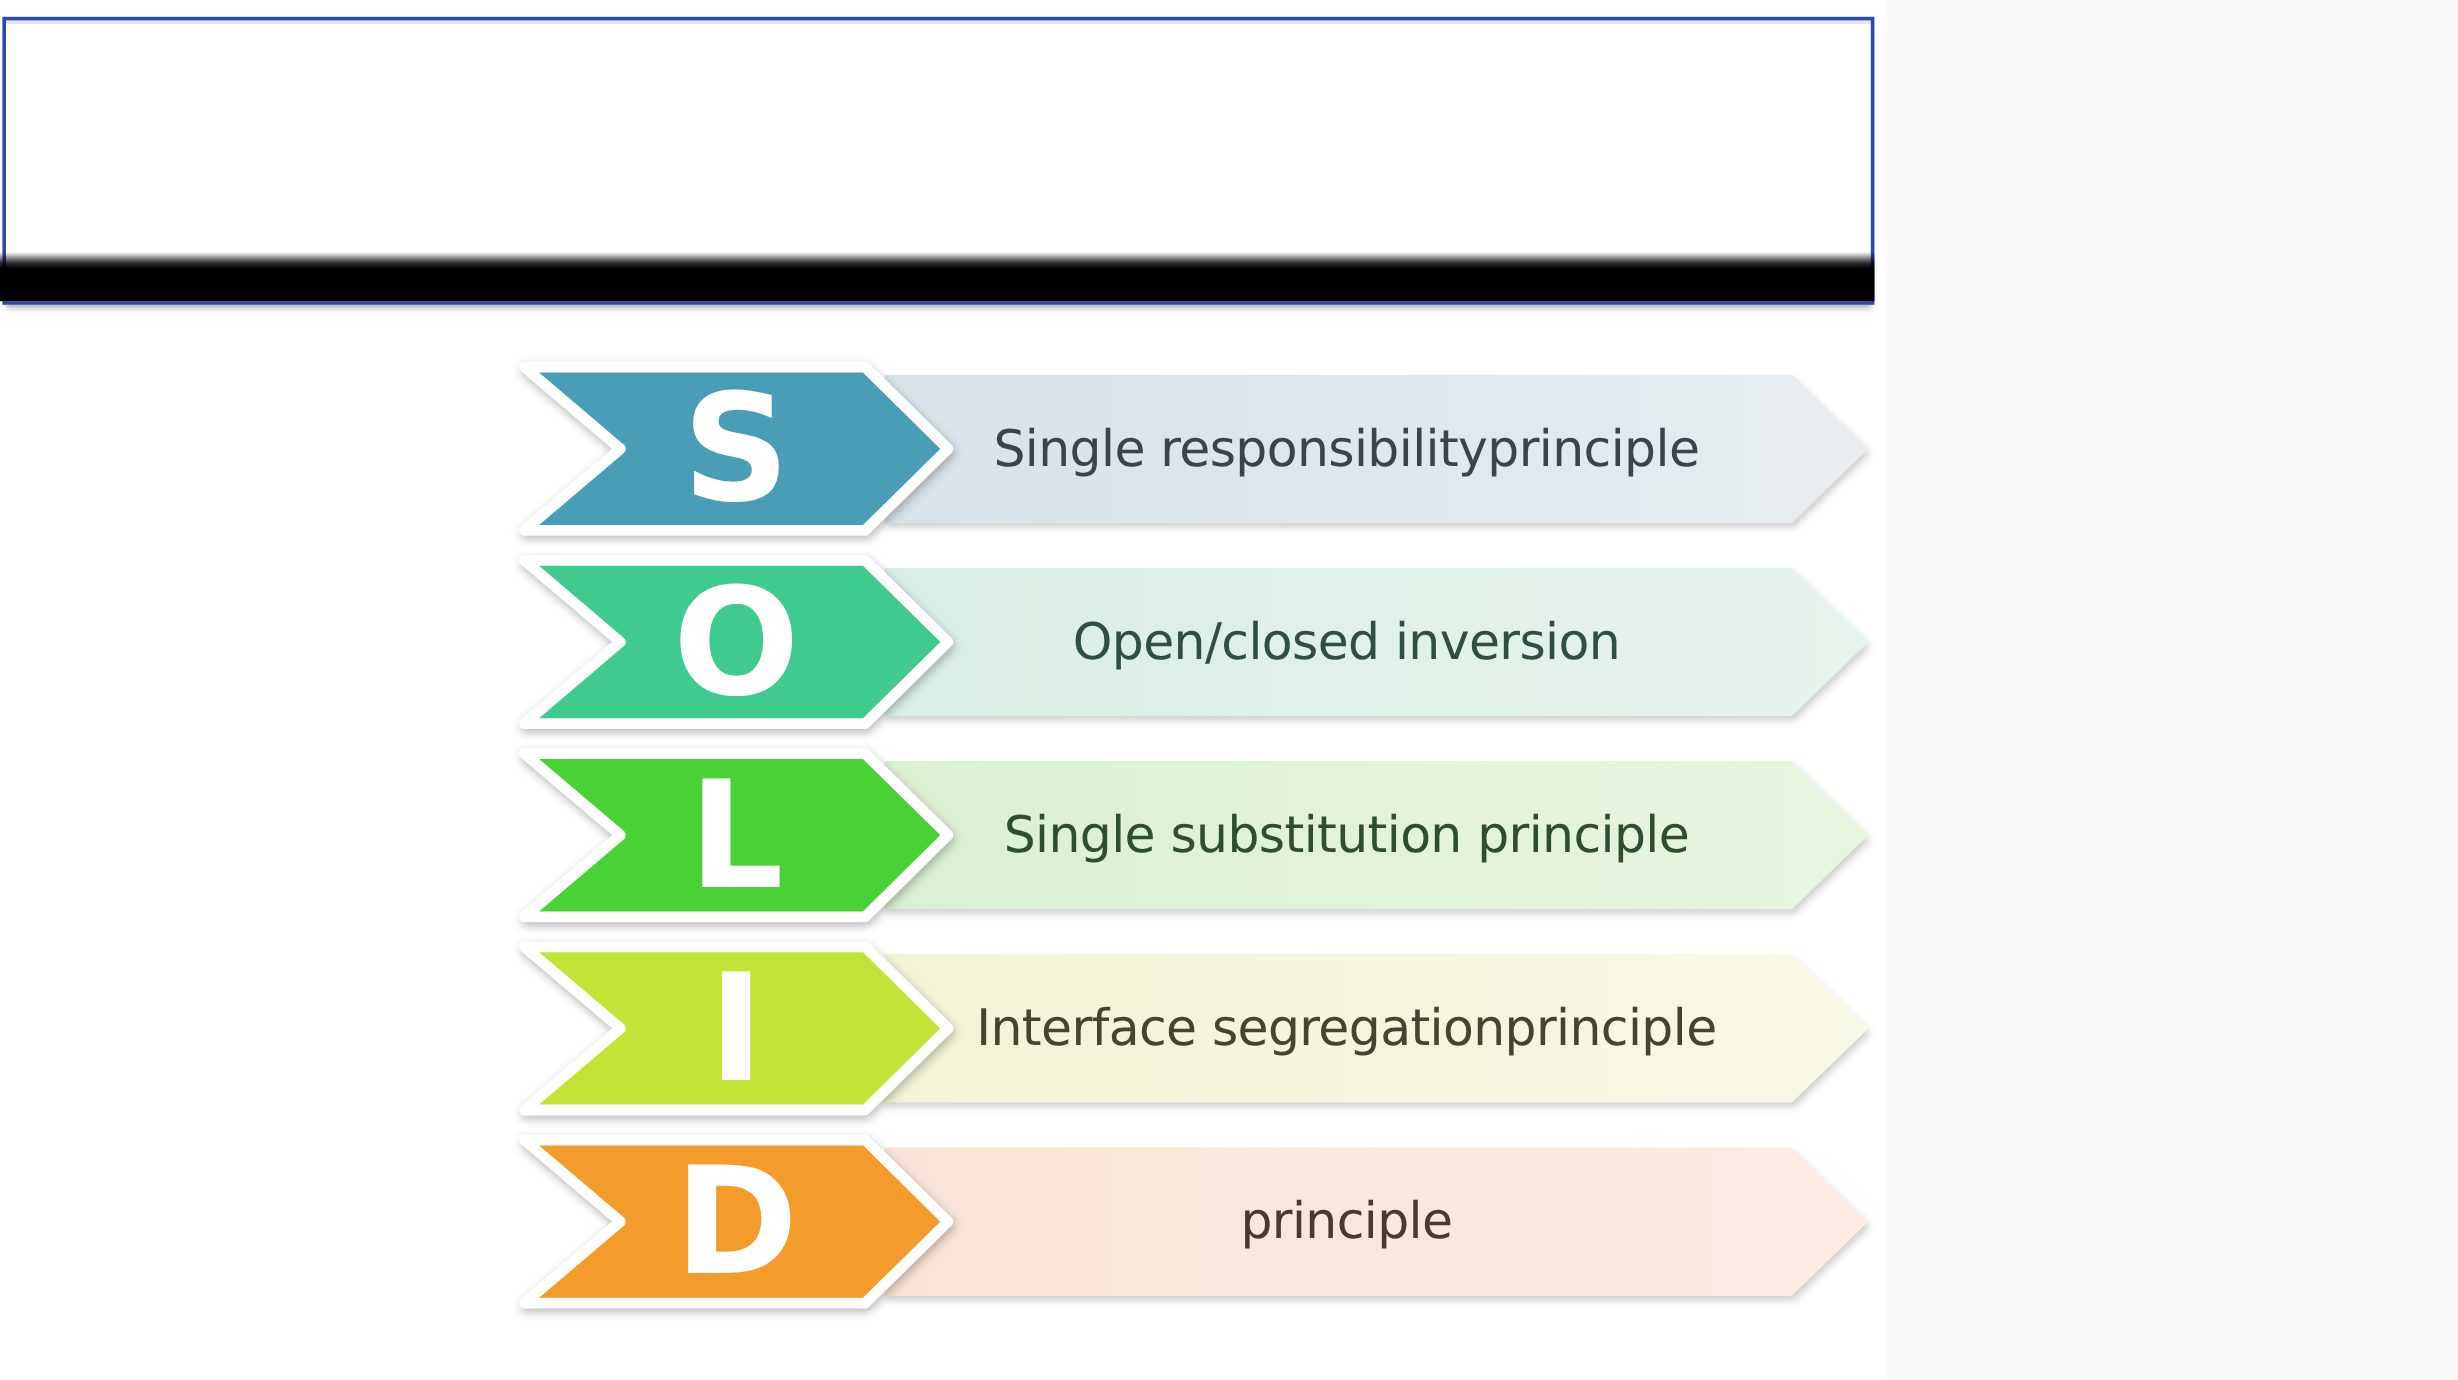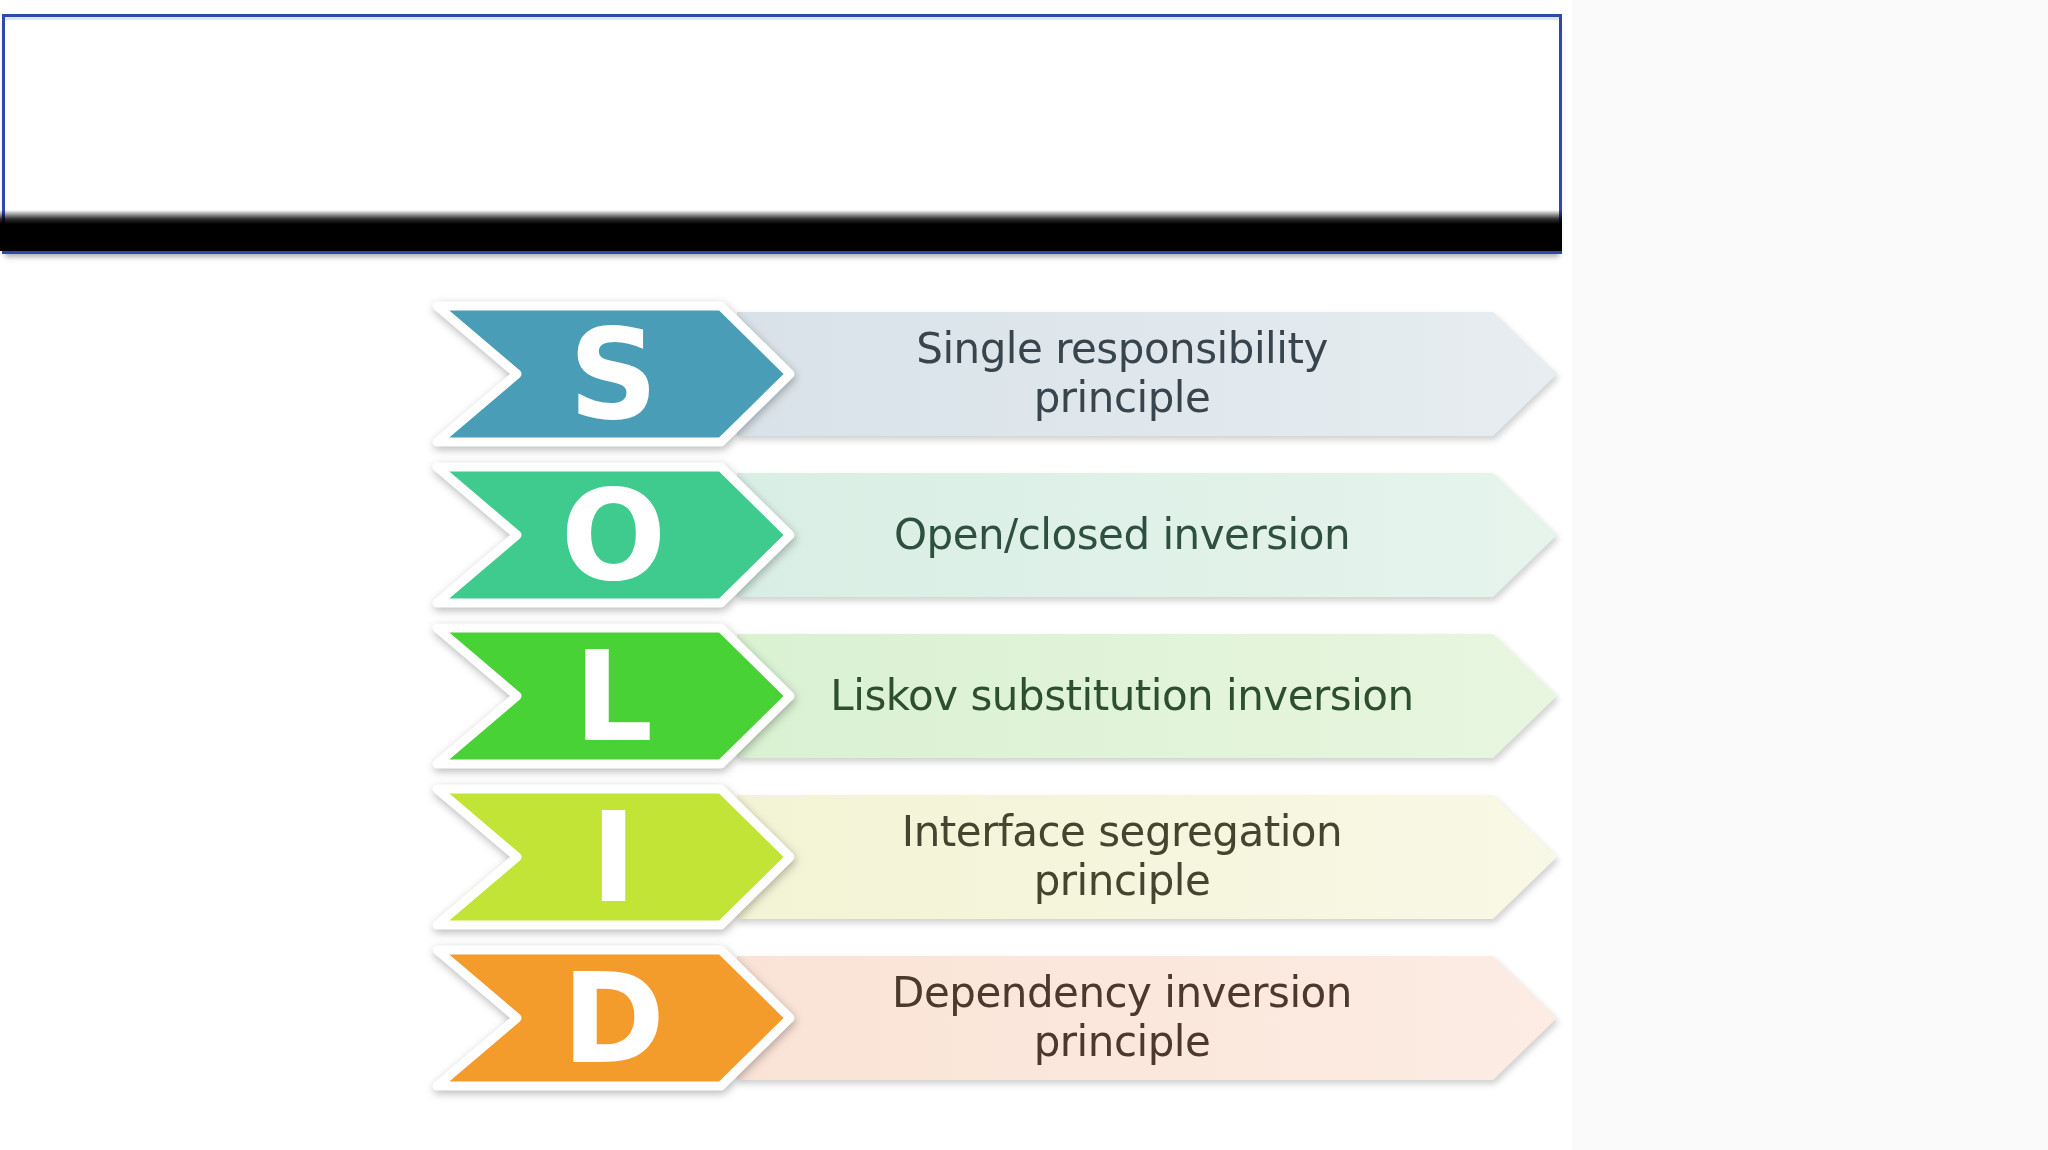--- a/index.html
+++ b/index.html
@@ -38,21 +38,21 @@
   .row-4{top:950px;}
 
   .banner-wrap{
     position:absolute;left:737px;top:6px;width:820px;height:124px;
     filter:drop-shadow(2px 4px 3px rgba(0,0,0,.18));
   }
   .banner{
     width:100%;height:100%;
     clip-path:polygon(0 0, calc(100% - 64px) 0, 100% 50%, calc(100% - 64px) 100%, 0 100%);
     background:linear-gradient(90deg, var(--ban1), var(--ban2));
-    display:flex;flex-direction:column;align-items:center;justify-content:center;
+    display:flex;align-items:center;justify-content:center;
     box-sizing:border-box;padding:0 80px 0 30px;
     color:var(--txt);
     font-size:42px;line-height:1.16;letter-spacing:-.5px;text-align:center;
   }
   .chev-svg{
     position:absolute;left:427px;top:-10px;width:373px;height:156px;
     color:var(--chev);
     filter:drop-shadow(1px 3px 4px rgba(0,0,0,.28));
   }
   .letter{
@@ -94,21 +94,21 @@
     </div>
     <svg class="chev-svg" viewBox="-10 -10 373 156">
       <polygon points="0,0 284,0 353,68 284,136 0,136 80,68" fill="currentColor" stroke="#ffffff" stroke-width="9" stroke-linejoin="round"></polygon>
     </svg>
     <div class="letter">O</div>
   </div>
 
   <div class="row row-2" style="--chev: #48d236; --ban1: #daf1d2; --ban2: #e8f6e0; --txt: #2d4f2e;">
     <div class="banner-wrap">
       <div class="banner">
-        <div>Liskov substitution inversion</div>
+        <div>Single substitution principle</div>
         <div></div>
       </div>
     </div>
     <svg class="chev-svg" viewBox="-10 -10 373 156">
       <polygon points="0,0 284,0 353,68 284,136 0,136 80,68" fill="currentColor" stroke="#ffffff" stroke-width="9" stroke-linejoin="round"></polygon>
     </svg>
     <div class="letter">L</div>
   </div>
 
   <div class="row row-3" style="--chev: #c1e437; --ban1: #f3f3d5; --ban2: #f8f8e6; --txt: #45452f;">
@@ -120,21 +120,20 @@
     </div>
     <svg class="chev-svg" viewBox="-10 -10 373 156">
       <polygon points="0,0 284,0 353,68 284,136 0,136 80,68" fill="currentColor" stroke="#ffffff" stroke-width="9" stroke-linejoin="round"></polygon>
     </svg>
     <div class="letter">I</div>
   </div>
 
   <div class="row row-4" style="--chev: #f39b2b; --ban1: #fae3d6; --ban2: #fcece3; --txt: #4c382c;">
     <div class="banner-wrap">
       <div class="banner">
-        <div>Dependency inversion</div>
         <div>principle</div>
       </div>
     </div>
     <svg class="chev-svg" viewBox="-10 -10 373 156">
       <polygon points="0,0 284,0 353,68 284,136 0,136 80,68" fill="currentColor" stroke="#ffffff" stroke-width="9" stroke-linejoin="round"></polygon>
     </svg>
     <div class="letter">D</div>
   </div>
 
 </div>

